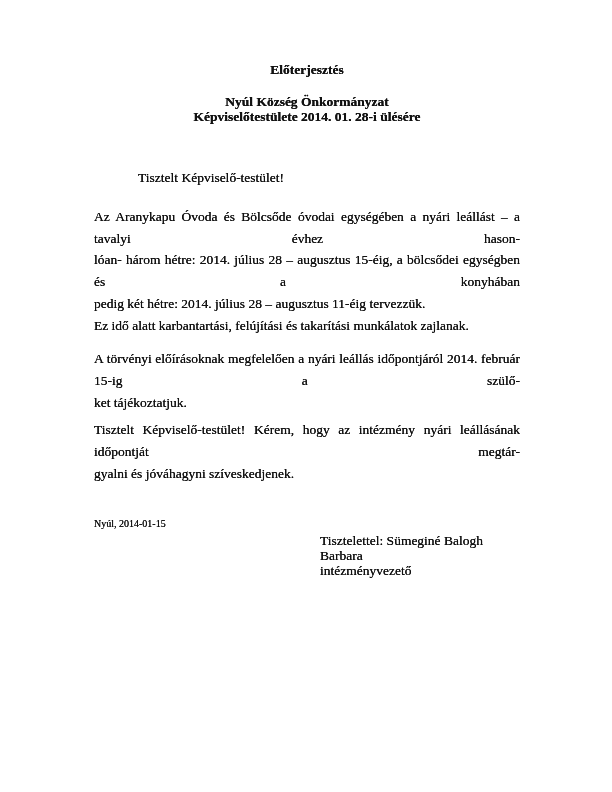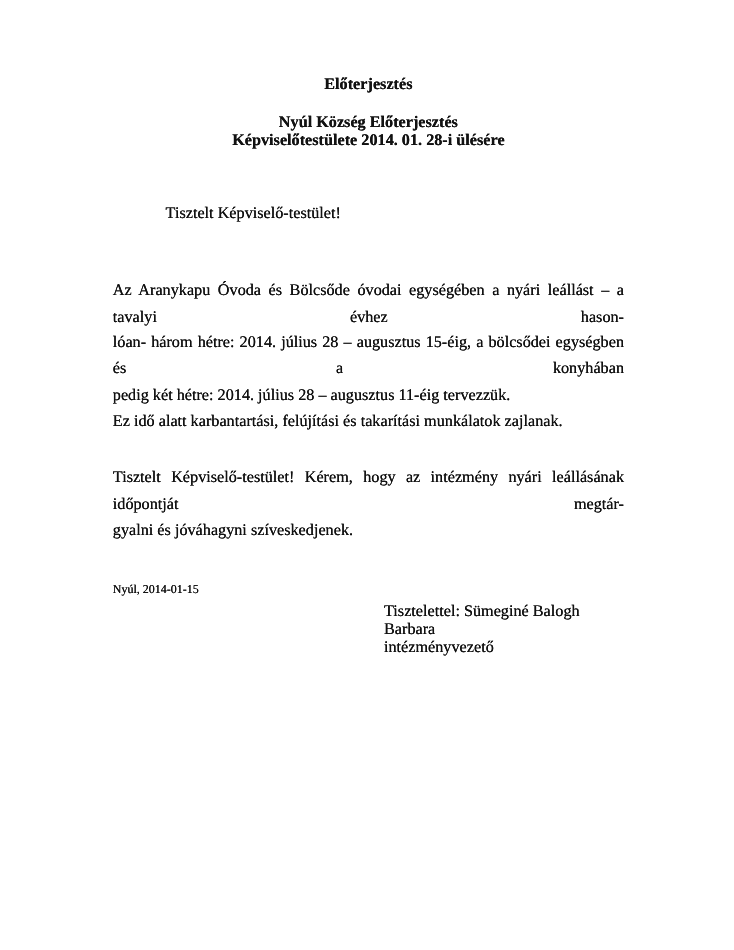--- a/index.html
+++ b/index.html
@@ -41,23 +41,23 @@
     font-size: 13.5px;
     line-height: 16px;
     text-shadow: 0 0 0.3px #000;
     margin-left: 44px;
   }
   .para {
     font-size: 13.5px;
     line-height: 21.7px;
     text-shadow: 0 0 0.3px #000;
   }
-  .para-1 { margin-top: 45px; }
+  .para-1 { margin-top: 20px; }
   .para-2 { margin-top: 12px; }
-  .para-3 { margin-top: 26px; }
+  .para-3 { margin-top: 6px; }
   .jline {
     text-align: justify;
     text-align-last: justify;
     white-space: normal;
   }
   .closing-date {
     margin-top: 32px;
     font-size: 10px;
     line-height: 16px;
     text-shadow: 0 0 0.3px #000;
@@ -73,33 +73,37 @@
 </style>
 </head>
 <body>
 
 <div class="page">
   <div class="content">
 
     <div class="doc-title">Előterjesztés</div>
 
     <div class="doc-subtitle">
-      <div>Nyúl Község Előterjesztés</div>
+      <div>Nyúl Község Önkormányzat</div>
       <div>Képviselőtestülete 2014. 01. 28-i ülésére</div>
     </div>
 
     <div class="greeting">Tisztelt Képviselő-testület!</div>
 
     <div class="para para-1">
       <div class="jline">Az Aranykapu Óvoda és Bölcsőde óvodai egységében a nyári leállást – a tavalyi évhez hason-</div>
       <div class="jline">lóan- három hétre: 2014. július 28 – augusztus 15-éig, a bölcsődei egységben és a konyhában</div>
       <div>pedig két hétre: 2014. július 28 – augusztus 11-éig tervezzük.</div>
       <div>Ez idő alatt karbantartási, felújítási és takarítási munkálatok zajlanak.</div>
     </div>
 
+    <div class="para para-2">
+      <div class="jline">A törvényi előírásoknak megfelelően a nyári leállás időpontjáról 2014. február 15-ig a szülő-</div>
+      <div>ket tájékoztatjuk.</div>
+    </div>
 
     <div class="para para-3">
       <div class="jline">Tisztelt Képviselő-testület! Kérem, hogy az intézmény nyári leállásának időpontját megtár-</div>
       <div>gyalni és jóváhagyni szíveskedjenek.</div>
     </div>
 
     <div class="closing-date">Nyúl, 2014-01-15</div>
 
     <div class="signature">
       <div>Tisztelettel: Sümeginé Balogh Barbara</div>

